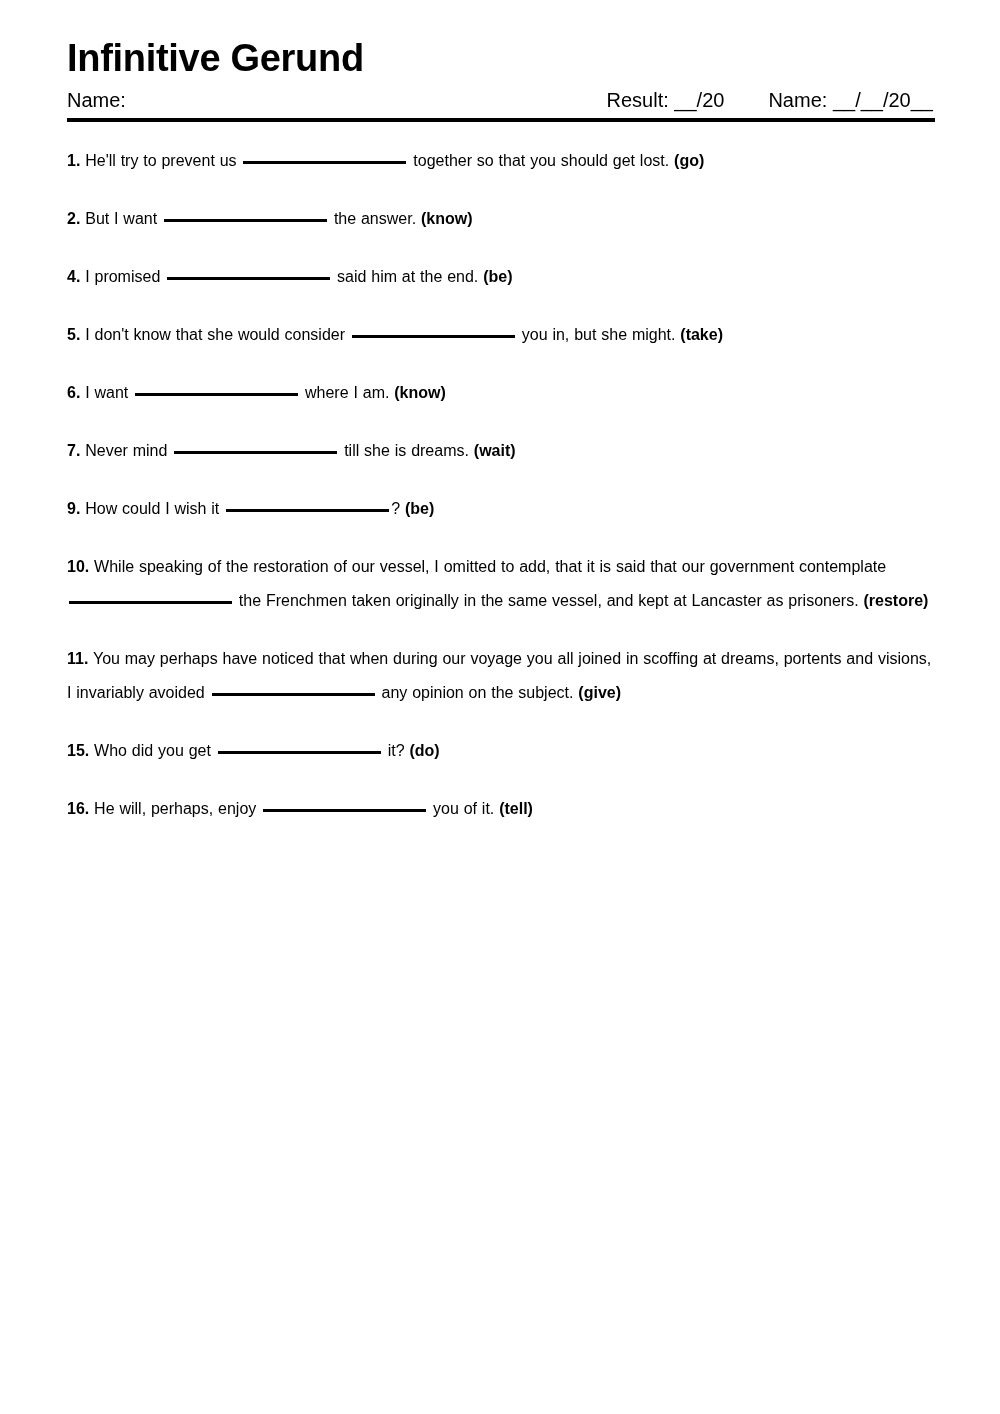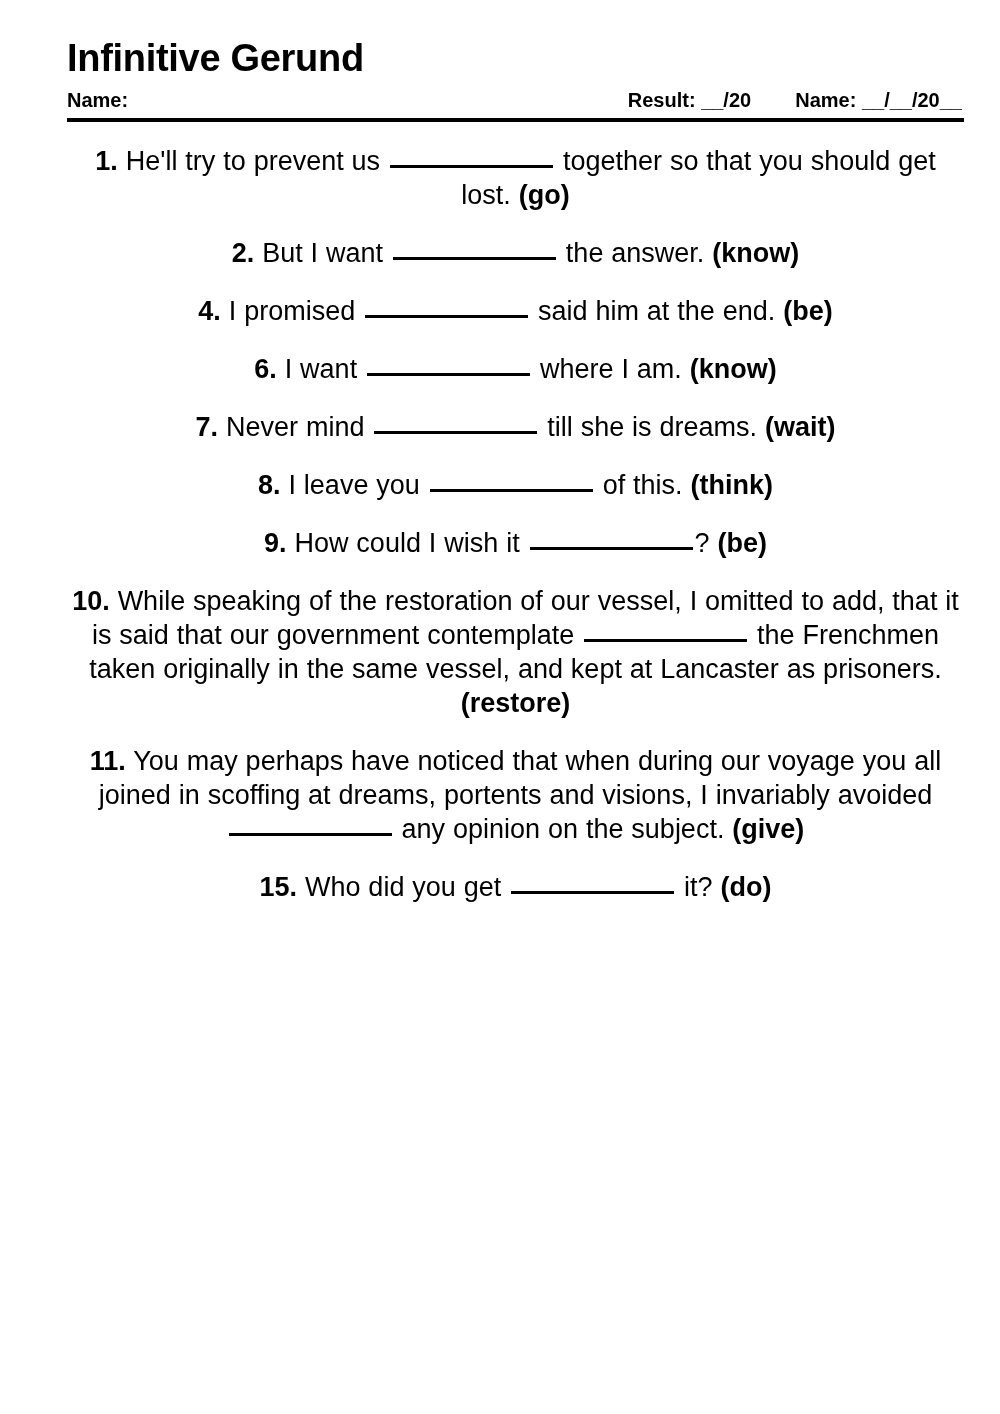--- a/index.html
+++ b/index.html
@@ -11,36 +11,36 @@
     width: 1000px;
     height: 1414px;
     font-family: "Liberation Sans", sans-serif;
     color: #000000;
     overflow: hidden;
   }
   .page {
     width: 1000px;
     height: 1378px;
     box-sizing: border-box;
-    padding: 38px 36px 0 67px;
+    padding: 38px 65px 0 67px;
     position: relative;
   }
   .worksheet-title {
     font-size: 38px;
     font-weight: bold;
     letter-spacing: -0.3px;
     line-height: 1.08;
     margin: 0 0 10px 0;
   }
   .meta-row {
     display: flex;
     align-items: center;
     justify-content: space-between;
     font-size: 20px;
-    font-weight: bold;
+    font-weight: normal;
     margin: 0 0 6px 0;
     padding-right: 2px;
   }
   .meta-left {
     white-space: nowrap;
   }
   .meta-right {
     display: flex;
     align-items: baseline;
     white-space: nowrap;
@@ -50,24 +50,24 @@
   }
   .divider {
     height: 4px;
     background: #000000;
     margin: 0 0 22px 0;
   }
   .questions {
     display: block;
   }
   .question {
-    font-size: 27px;
+    font-size: 16px;
     line-height: 34px;
     margin: 0 0 24px 0;
-    text-align: center;
+    text-align: left;
     word-spacing: 0.4px;
   }
   .question:last-child {
     margin-bottom: 0;
   }
   .q-num {
     font-weight: bold;
   }
   .q-cue {
     font-weight: bold;
@@ -98,22 +98,23 @@
         <span>__/__/20__</span></span>
     </div>
   </div>
 
   <div class="divider"></div>
 
   <div class="questions" id="questions-list">
       <p class="question"><span class="q-num">1.</span> <span>He'll try to prevent us</span> <span class="q-blank"></span> <span>together so that you should get lost.</span> <span class="q-cue">(go)</span></p>
       <p class="question"><span class="q-num">2.</span> <span>But I want</span> <span class="q-blank"></span> <span>the answer.</span> <span class="q-cue">(know)</span></p>
       <p class="question"><span class="q-num">4.</span> <span>I promised</span> <span class="q-blank"></span> <span>said him at the end.</span> <span class="q-cue">(be)</span></p>
+      <p class="question"><span class="q-num">5.</span> <span>I don't know that she would consider</span> <span class="q-blank"></span> <span>you in, but she might.</span> <span class="q-cue">(take)</span></p>
       <p class="question"><span class="q-num">6.</span> <span>I want</span> <span class="q-blank"></span> <span>where I am.</span> <span class="q-cue">(know)</span></p>
       <p class="question"><span class="q-num">7.</span> <span>Never mind</span> <span class="q-blank"></span> <span>till she is dreams.</span> <span class="q-cue">(wait)</span></p>
-      <p class="question"><span class="q-num">8.</span> <span>I leave you</span> <span class="q-blank"></span> <span>of this.</span> <span class="q-cue">(think)</span></p>
       <p class="question"><span class="q-num">9.</span> <span>How could I wish it</span> <span class="q-blank"></span><span>?</span> <span class="q-cue">(be)</span></p>
       <p class="question"><span class="q-num">10.</span> <span>While speaking of the restoration of our vessel, I omitted to add, that it is said that our government contemplate</span> <span class="q-blank"></span> <span>the Frenchmen taken originally in the same vessel, and kept at Lancaster as prisoners.</span> <span class="q-cue">(restore)</span></p>
       <p class="question"><span class="q-num">11.</span> <span>You may perhaps have noticed that when during our voyage you all joined in scoffing at dreams, portents and visions, I invariably avoided</span> <span class="q-blank"></span> <span>any opinion on the subject.</span> <span class="q-cue">(give)</span></p>
       <p class="question"><span class="q-num">15.</span> <span>Who did you get</span> <span class="q-blank"></span> <span>it?</span> <span class="q-cue">(do)</span></p>
+      <p class="question"><span class="q-num">16.</span> <span>He will, perhaps, enjoy</span> <span class="q-blank"></span> <span>you of it.</span> <span class="q-cue">(tell)</span></p>
     </div>
 
 </div>
 
 </body></html>

